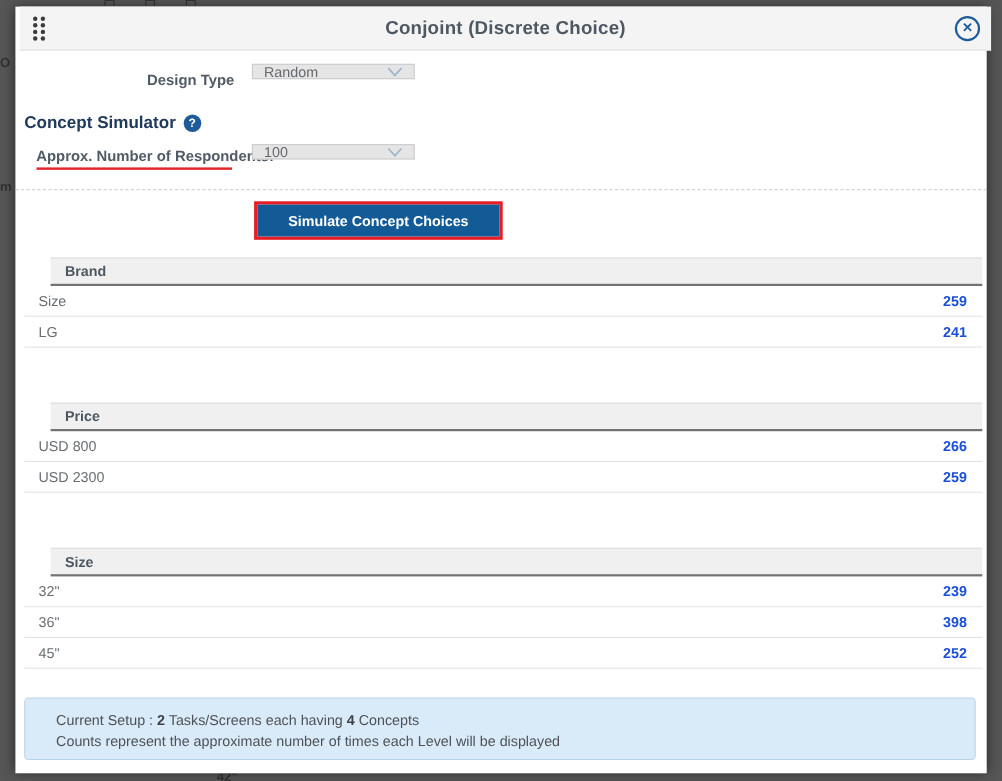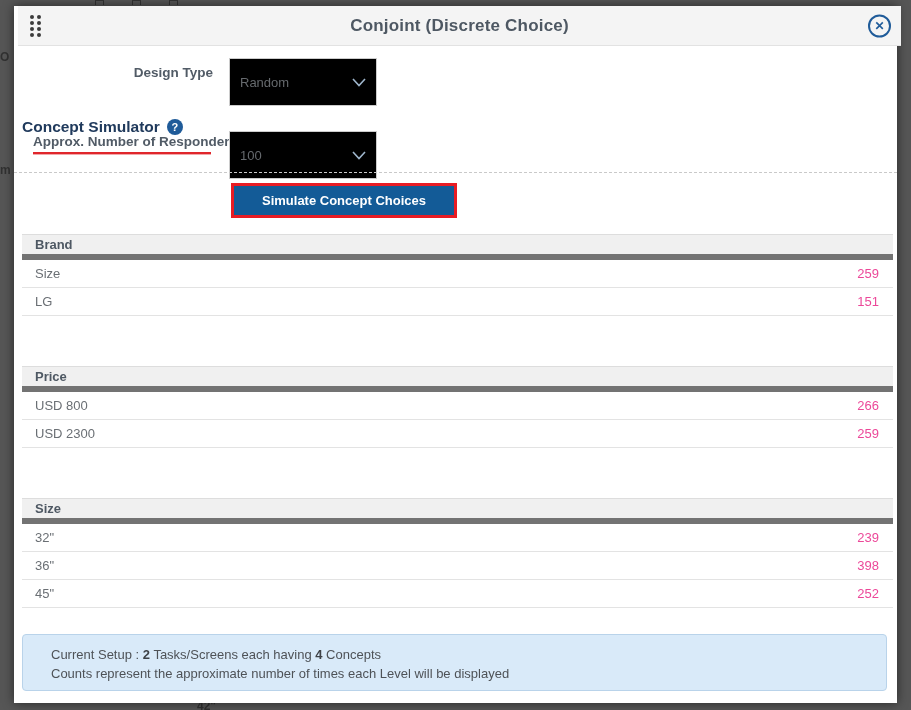--- a/index.html
+++ b/index.html
@@ -43,31 +43,31 @@
   .field-label {
     position:absolute; font-size:13.5px; font-weight:bold; color:#515b66;
   }
   .design-label { left:0; top:59px; width:199px; text-align:right; }
   .resp-label { left:19px; top:128px; }
   .red-underline {
     position:absolute; left:19px; top:146px; width:178px; height:3px;
     pointer-events:none;
   }
   .dropdown {
-    position:absolute; width:148px; height:48px; background:#000000;
+    position:absolute; width:148px; height:14px; background:#e5e5e5;
     border:1px solid #cccccc; display:flex; align-items:center;
     padding:0 10px; cursor:pointer;
   }
   .dd-design { left:215px; top:52px; }
   .dd-resp   { left:215px; top:125px;gap:44px; }
   .dropdown .dd-value { flex:1; font-size:13px; color:#666a6e; }
   .dropdown svg { flex:none; }
   .section-heading {
     position:absolute; left:8px; top:97px; font-size:15.5px; font-weight:bold;
-    color:#203a5c; display:flex; align-items:center; gap:7px;margin-top:15px;
+    color:#203a5c; display:flex; align-items:center; gap:7px;
   }
   .help-icon {
     width:16px; height:16px; border-radius:50%; background:#1f5b99;
     color:#ffffff; font-size:11px; font-weight:bold;
     display:flex; align-items:center; justify-content:center; cursor:pointer;
   }
   .dashed-sep {
     position:absolute; left:0; top:166px; width:883px; height:0;
     border-top:1px dashed #c9c9c9;
   }
@@ -79,29 +79,29 @@
     background:#135b97; color:#ffffff; border:none; cursor:pointer;
     font-family:"Liberation Sans", sans-serif;
     font-size:13px; font-weight:bold; padding:7px 28px; display:block;
   }
   .attr-table {
     position:absolute; left:8px; width:871px; font-size:13px;
   }
   .t-brand { top:228px; } .t-price { top:360px; } .t-size { top:492px; }
   .attr-head {
     height:26px; background:#f0f0f0; border-top:1px solid #dddddd;
-    border-bottom:6px solid #737373; display:flex; align-items:center;
-    padding-left:13px; font-weight:bold; color:#4e5863;
+    border-bottom:2px solid #737373; display:flex; align-items:center;
+    padding-left:13px; font-weight:bold; color:#4e5863;margin-left:24px;
   }
   .attr-row {
     height:28px; border-bottom:1px solid #e3e3e3; display:flex;
     align-items:center; padding:0 14px 0 13px;
   }
   .attr-row .lv { flex:1; color:#6a6f74; }
-  .attr-row .ct { color:#ec4899; }
+  .attr-row .ct { color:#1d4ed8;font-weight:bold; }
   .info-box {
     position:absolute; left:8px; top:628px; width:865px; height:57px;
     background:#d9eaf9; border:1px solid #b9d3ea; border-radius:4px;
     padding:10px 10px 13px 28px; font-size:13px; color:#4e5257; line-height:19px;
   }
   .info-box b { font-weight:bold; color:#3e4247; }
   .edge-remnant-icons { position:absolute; top:0; left:95px; height:6px; display:flex; gap:28px; }
   .edge-remnant-icons span { width:9px; height:5px; border:1px solid rgba(0,0,0,0.4); border-bottom:none; }
 </style>
 </head>
@@ -164,21 +164,21 @@
   </div>
 
   <div class="attr-table t-brand">
     <div class="attr-head">Brand</div>
     <div class="attr-row">
       <span class="lv">Size</span>
       <span class="ct">259</span>
     </div>
     <div class="attr-row">
       <span class="lv">LG</span>
-      <span class="ct">151</span>
+      <span class="ct">241</span>
     </div>
   </div>
 
   <div class="attr-table t-price">
     <div class="attr-head">Price</div>
     <div class="attr-row">
       <span class="lv">USD 800</span>
       <span class="ct">266</span>
     </div>
     <div class="attr-row">

